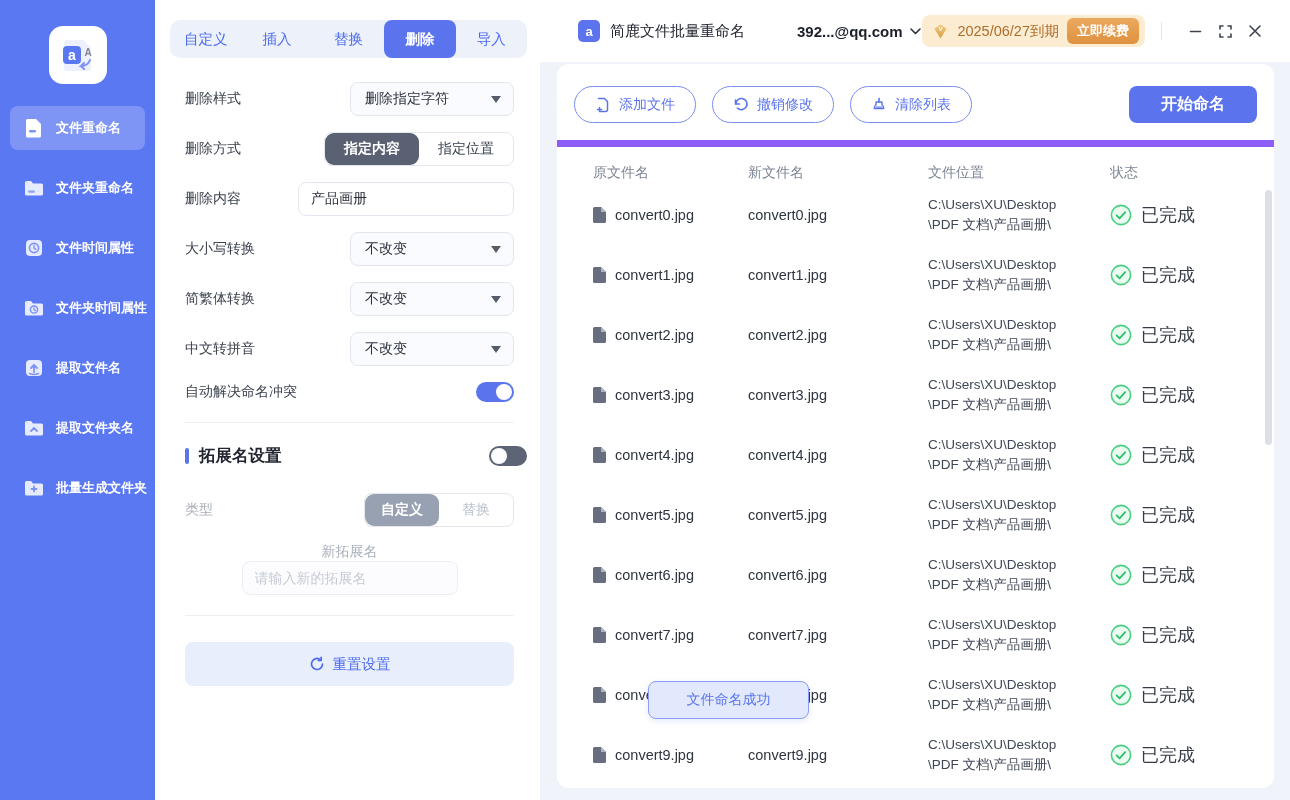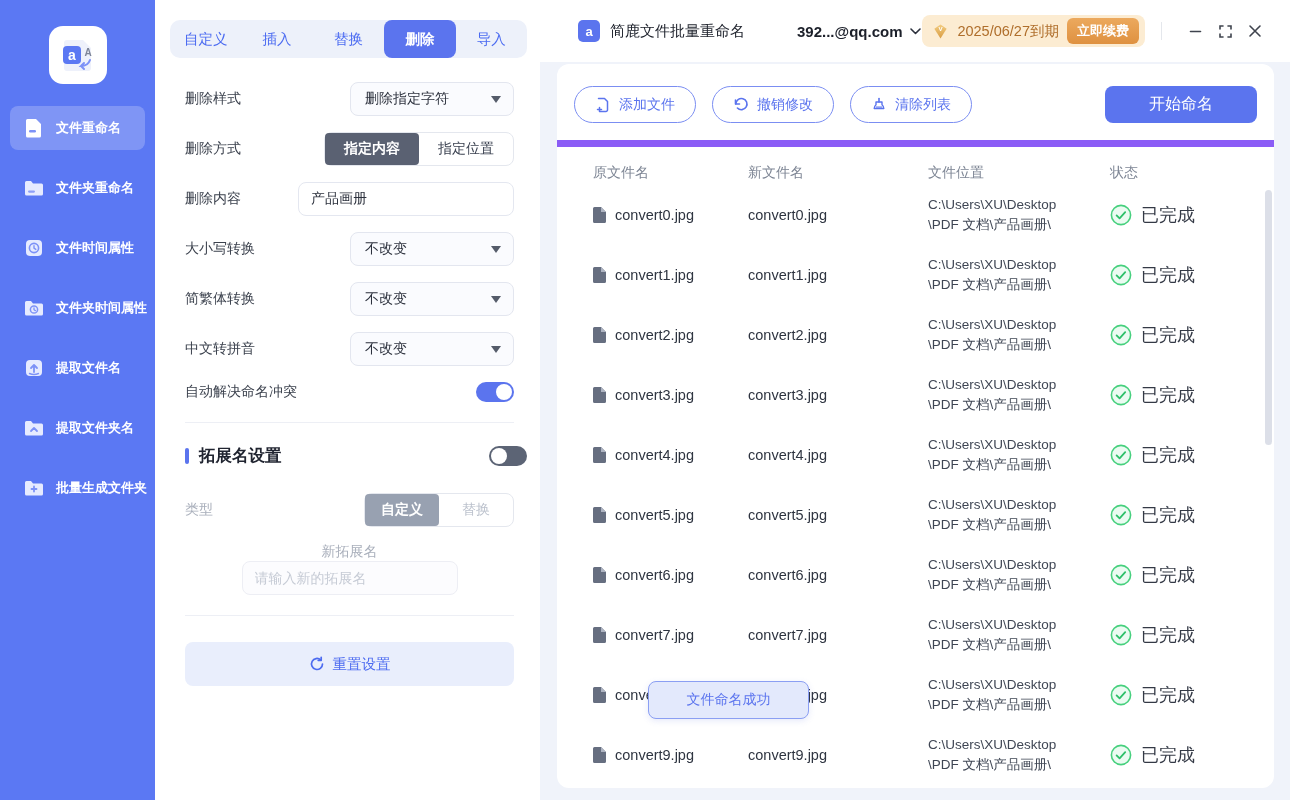--- a/index.html
+++ b/index.html
@@ -29,21 +29,21 @@
   .frow { display:flex; align-items:center; justify-content:space-between; margin:0 13px 16px 15px; }
   .flabel { font-size:14px; color:#3c424e; }
   .flabel.dim { color:#a9afbb; }
   .select { width:164px; height:34px; background:#fafbfe; border:1px solid #e3e6ef; border-radius:8px;
     display:flex; align-items:center; justify-content:space-between; padding:0 12px 0 14px;
     font-size:14px; color:#2c313d; cursor:pointer; }
   .caret { width:0; height:0; border-left:5.5px solid transparent; border-right:5.5px solid transparent;
     border-top:7px solid #555c6a; }
   .seg { height:34px; border:1px solid #e4e7ee; border-radius:8px; display:flex; background:#fff; }
   .seg .opt { display:flex; align-items:center; justify-content:center; font-size:14px;
-    color:#3a4150; cursor:pointer; border-radius:4px; }
+    color:#3a4150; cursor:pointer; border-radius:9px; }
   .seg1 { width:190px; } .seg1 .opt { width:50%; }
   .seg1 .opt.on { background:#5a6172; color:#fff; font-weight:bold; }
   .seg2 { width:150px; } .seg2 .opt { width:50%; }
   .seg2 .opt.on { background:#98a1b1; color:#fff; font-weight:bold; }
   .seg2 .opt.off2 { color:#bcc2cd; }
   .tinput { width:216px; height:34px; border:1px solid #e4e7f0; border-radius:8px; padding:0 12px;
     font-size:14px; color:#2c313d; outline:none; background:#fff; font-family:inherit; }
   .tinput.ghost { background:#fcfcfe; border-color:#edeef4; }
   .tinput.ghost::placeholder { color:#c6cbd5; }
   .toggle { width:38px; height:20px; border-radius:10px; position:relative; cursor:pointer; flex:none; }
@@ -70,22 +70,22 @@
     padding:4px 10px; border-radius:6px; cursor:pointer; }
   .tb-sep { width:1px; height:18px; background:#e4e7ec; margin:0 18px 0 16px; }
   .winbtn { width:30px; height:30px; display:flex; align-items:center; justify-content:center;
     cursor:pointer; color:#3f444e; }
 
   .card { flex:1; background:#fff; border-radius:12px; margin:2px 16px 12px 17px;
     position:relative; padding-top:22px; overflow:hidden; }
   .toolbar { display:flex; align-items:center; gap:16px; padding:0 17px 17px; border-bottom:7px solid #8b5cf6; }
   .obtn { height:37px; border:1px solid #7b8ef2; border-radius:19px; display:flex; align-items:center;
     gap:8px; padding:0 20px; color:#5b74ee; font-size:14px; cursor:pointer; background:#fff; }
-  .pbtn { margin-left:auto; width:152px; height:37px; background:#5b74ee; border-radius:8px; color:#fff;
-    font-size:16px; font-weight:normal; display:flex; align-items:center; justify-content:center; cursor:pointer; }
+  .pbtn { margin-left:auto; width:128px; height:37px; background:#5b74ee; border-radius:8px; color:#fff;
+    font-size:16px; font-weight:bold; display:flex; align-items:center; justify-content:center; cursor:pointer; }
   .thead { display:grid; grid-template-columns:155px 180px 182px 1fr; padding:17px 36px 3px;
     font-size:14px; color:#7d8594; }
   .trow { display:grid; grid-template-columns:155px 180px 182px 1fr; align-items:center;
     height:60px; padding:0 36px; }
   .cell-orig { display:flex; align-items:center; gap:9px; font-size:14.5px; color:#2e3440; }
   .cell-new { font-size:14.5px; color:#2e3440; }
   .cell-path { font-size:13.5px; color:#3f4654; line-height:1.45; }
   .cell-status { display:flex; align-items:center; gap:9px; font-size:18px; color:#343a46; }
   .scrollthumb { position:absolute; right:2px; top:126px; width:7px; height:255px;
     background:#dcdfe8; border-radius:4px; cursor:pointer; }

